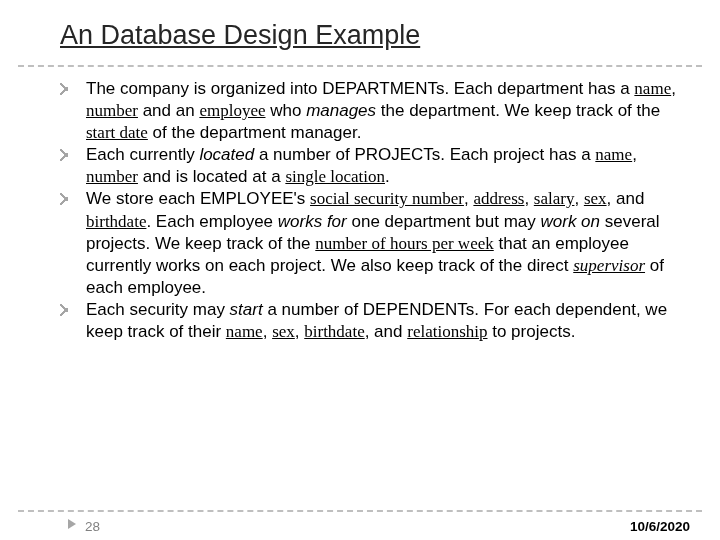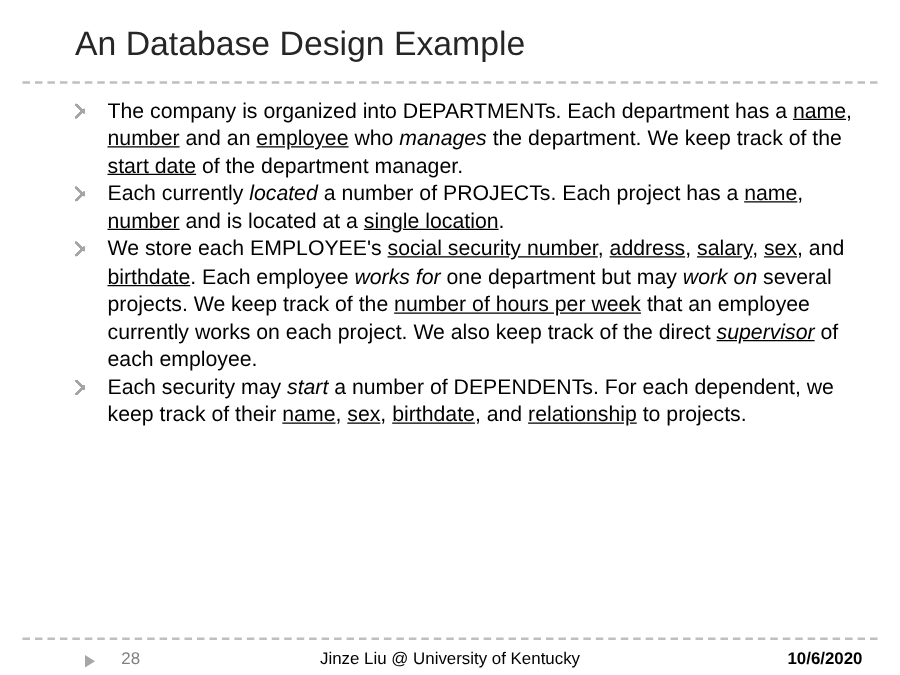--- a/index.html
+++ b/index.html
@@ -16,20 +16,21 @@
     width: 100%;
     height: 100%;
     padding: 20px 30px 0 60px;
     position: relative;
   }
   .title {
     font-size: 27px;
     font-weight: 400;
     color: #262626;
     margin-bottom: 14px;
+    text-decoration: underline;
   }
   .divider-top, .divider-bottom {
     border: none;
     border-top: 2px dashed #bfbfbf;
     position: absolute;
     left: 18px;
     right: 18px;
   }
   .divider-top { top: 65px; }
   .divider-bottom { bottom: 28px; }
@@ -56,36 +57,36 @@
     width: 12px;
     height: 12px;
     background-image:
       linear-gradient(45deg, transparent 40%, #808080 40%, #808080 60%, transparent 60%),
       linear-gradient(-45deg, transparent 40%, #808080 40%, #808080 60%, transparent 60%);
     background-repeat: no-repeat;
     background-size: 8px 8px;
     background-position: 0 0, 0 4px;
     opacity: 0.7;
   }
-  .u { text-decoration: underline; }
+  .u { text-decoration: underline; font-family: Liberation Serif, serif; }
   .i { font-style: italic; }
   .footer {
     position: absolute;
     bottom: 6px;
     left: 0;
     right: 0;
     height: 20px;
   }
   .page-num-wrap {
     position: absolute;
     left: 24px;
     bottom: 0;
     display: flex;
-    align-items: flex-end;
-    gap: 21px;
+    align-items: flex-start;
+    gap: 9px;
     padding-left: 44px;
   }
   .page-arrow {
     width: 0; height: 0;
     border-top: 5px solid transparent;
     border-bottom: 5px solid transparent;
     border-left: 8px solid #a6a6a6;
   }
   .page-num {
     font-size: 13.5px;
@@ -124,16 +125,15 @@
       </ul>
   </div>
 
   <hr class="divider-bottom">
 
   <div class="footer">
     <div class="page-num-wrap">
       <div class="page-arrow"></div>
       <span class="page-num">28</span>
     </div>
-    <span class="footer-center">Jinze Liu @ University of Kentucky</span>
     <span class="footer-right">10/6/2020</span>
   </div>
 </div>
 
 </body></html>

